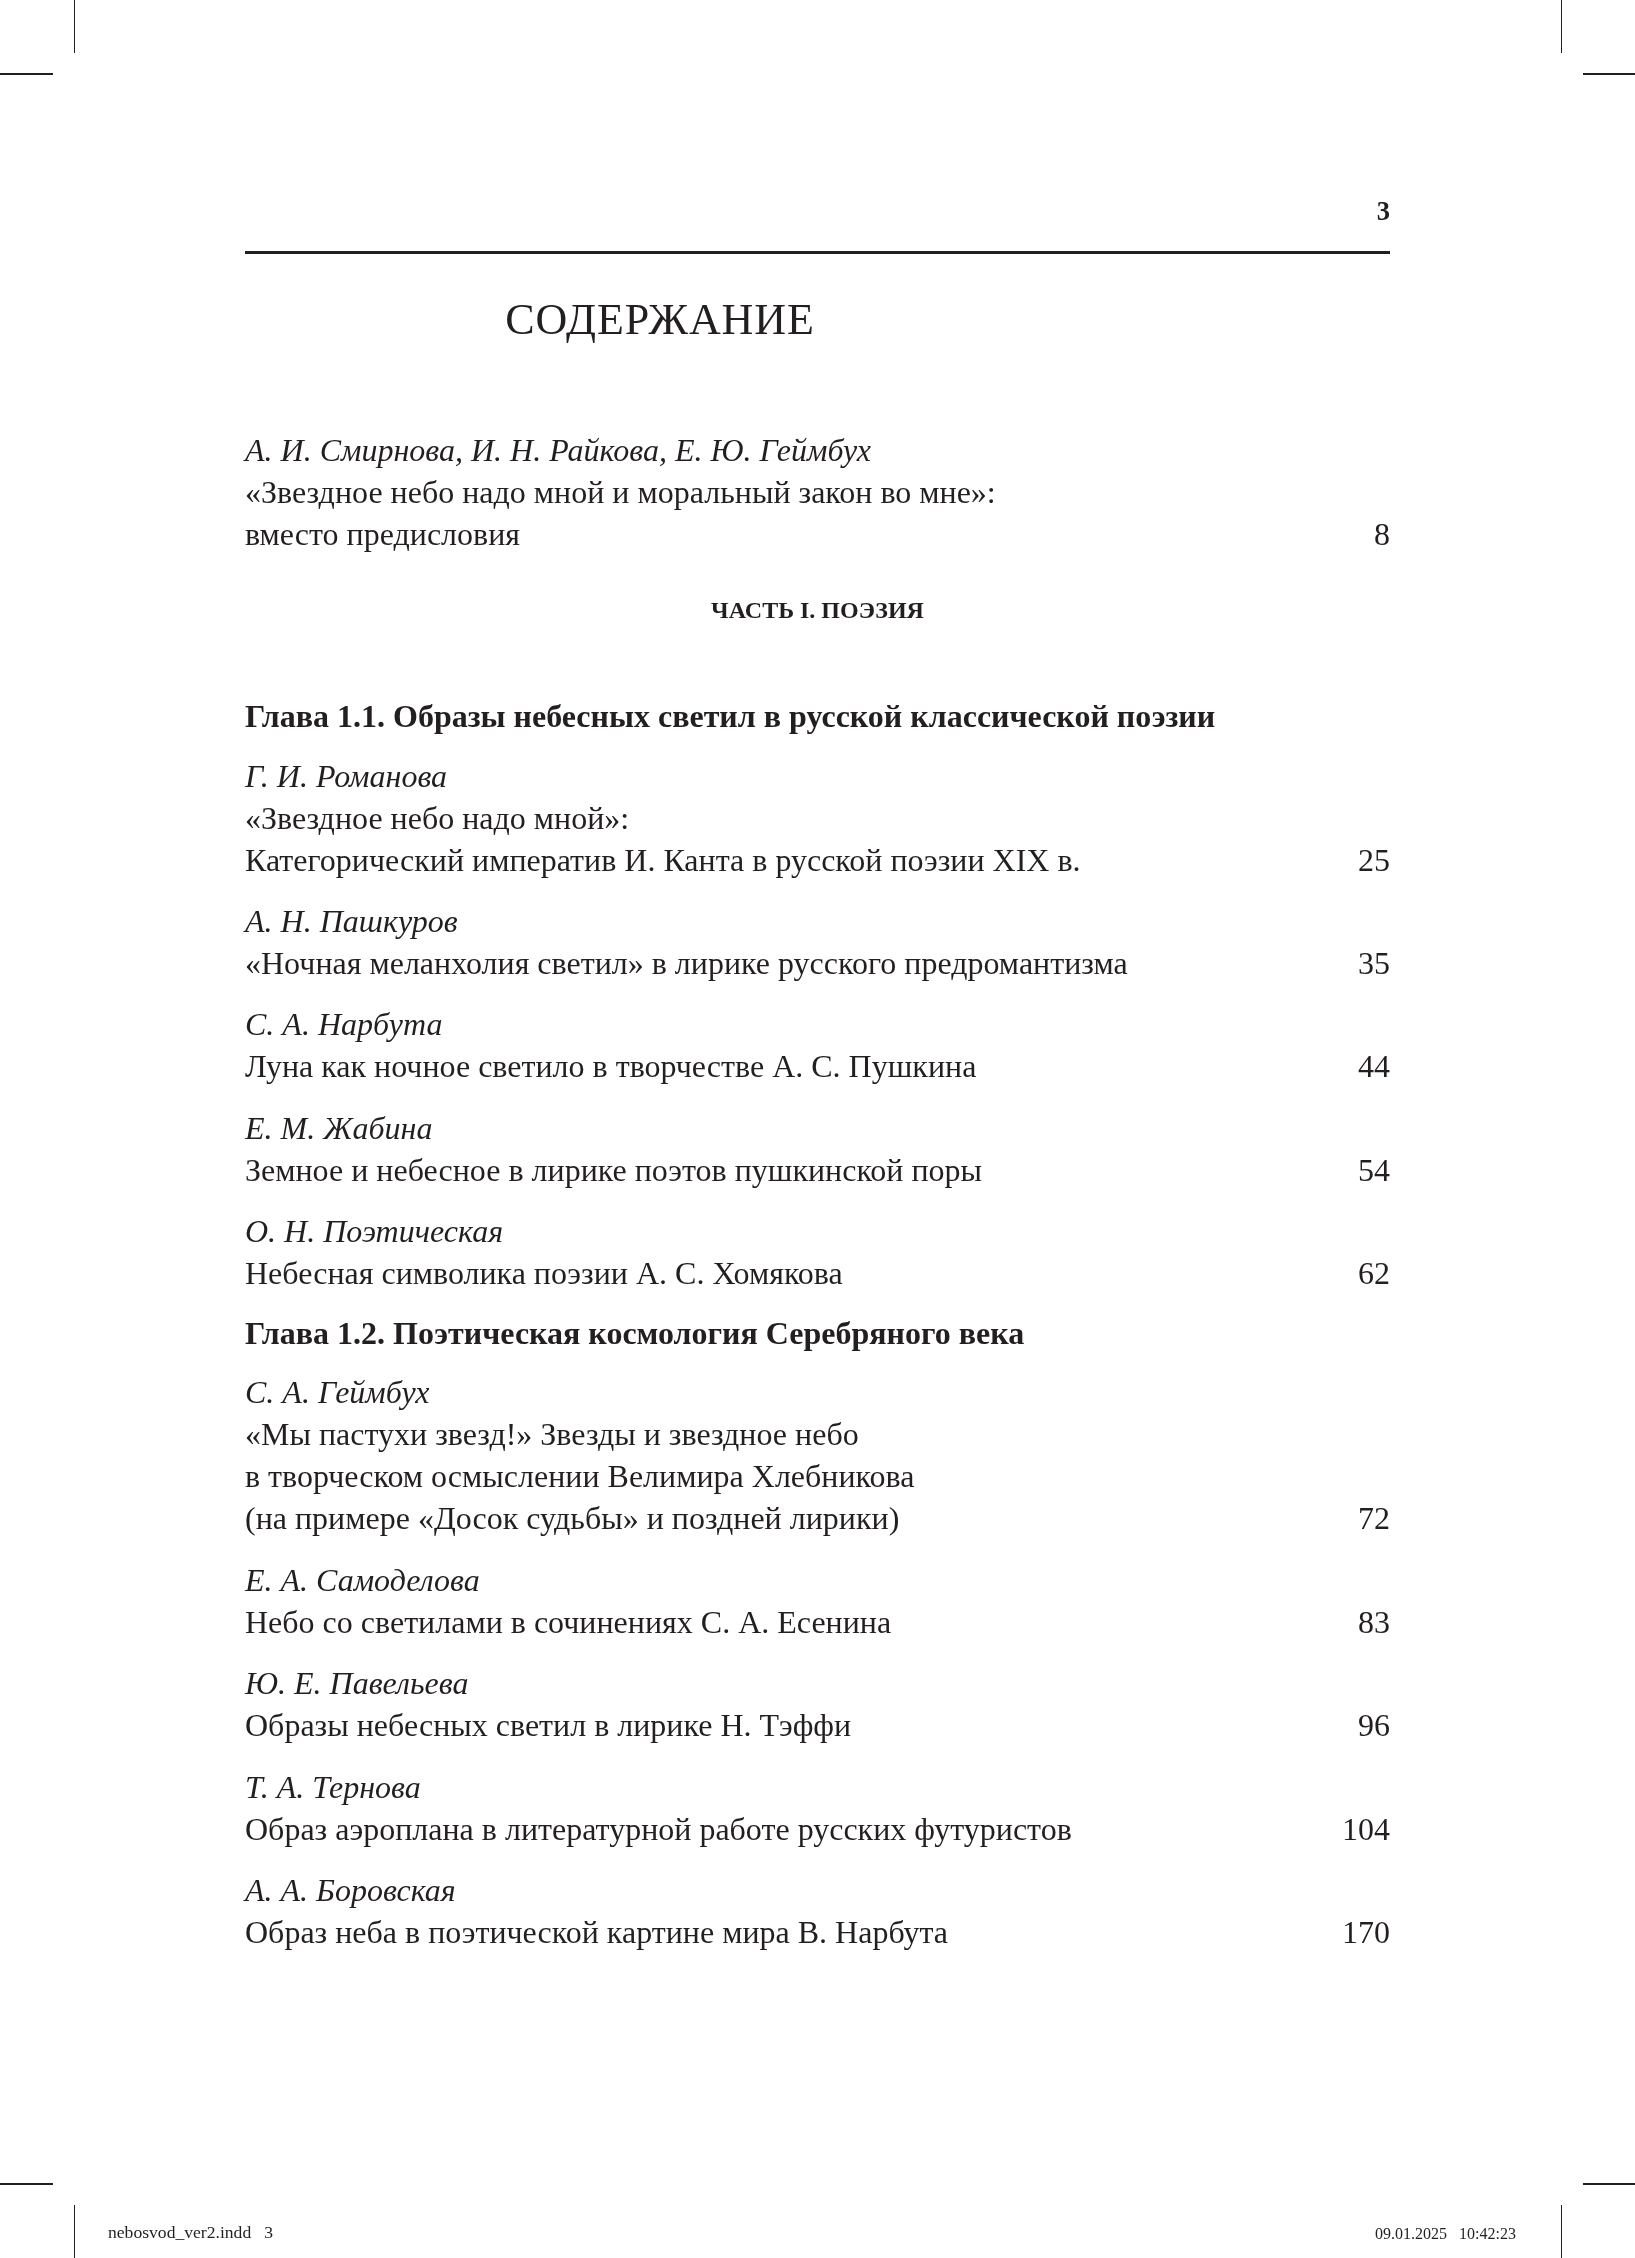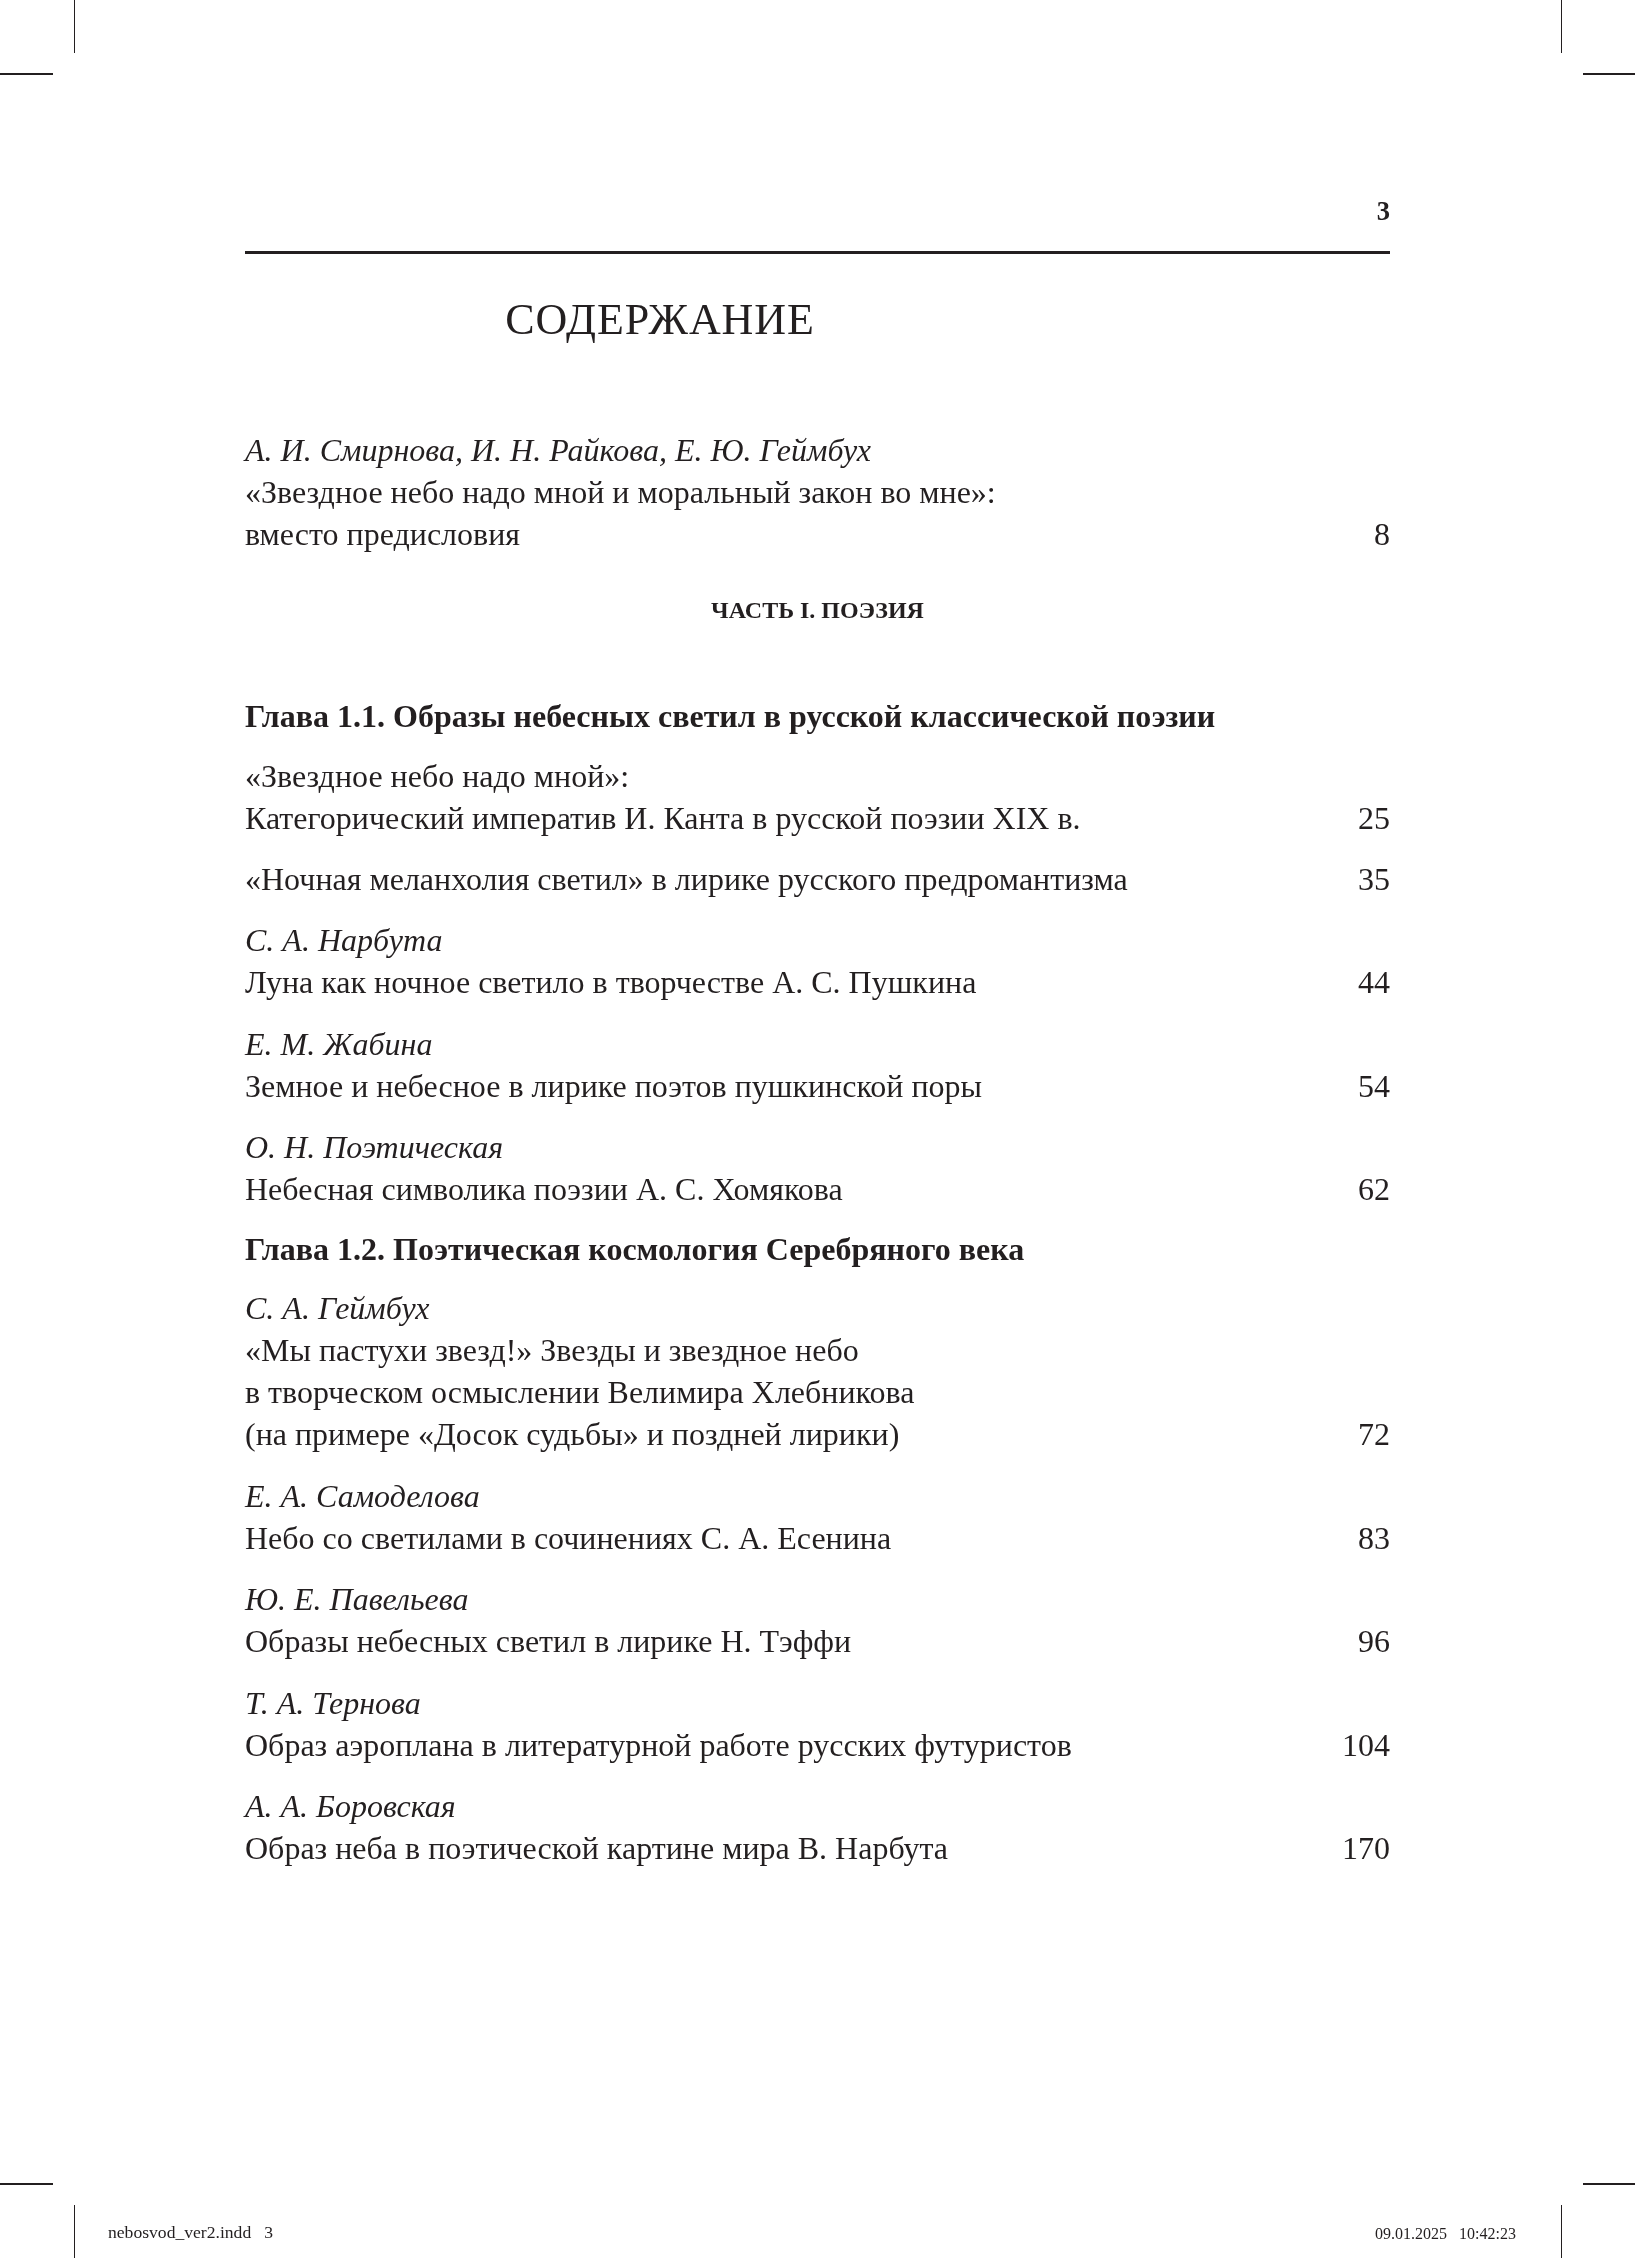--- a/index.html
+++ b/index.html
@@ -46,25 +46,27 @@
     <span class="tline">«Звездное небо надо мной и моральный закон во мне»:</span>
     <span class="tline">вместо предисловия</span>
     <span class="pg">8</span>
   </div>
 
   <div class="part">ЧАСТЬ I. ПОЭЗИЯ</div>
 
   <div id="chapters">
       <div class="chapter">Глава 1.1. Образы небесных светил в русской классической поэзии</div>
       <div class="entry">
+        <span class="author">Г. И. Романова</span>
         <span class="tline">«Звездное небо надо мной»:</span>
         <span class="tline">Категорический императив И. Канта в русской поэзии XIX в.</span>
         <span class="pg">25</span>
       </div>
       <div class="entry">
+        <span class="author">А. Н. Пашкуров</span>
         <span class="tline">«Ночная меланхолия светил» в лирике русского предромантизма</span>
         <span class="pg">35</span>
       </div>
       <div class="entry">
         <span class="author">С. А. Нарбута</span>
         <span class="tline">Луна как ночное светило в творчестве А. С. Пушкина</span>
         <span class="pg">44</span>
       </div>
       <div class="entry">
         <span class="author">Е. М. Жабина</span>

